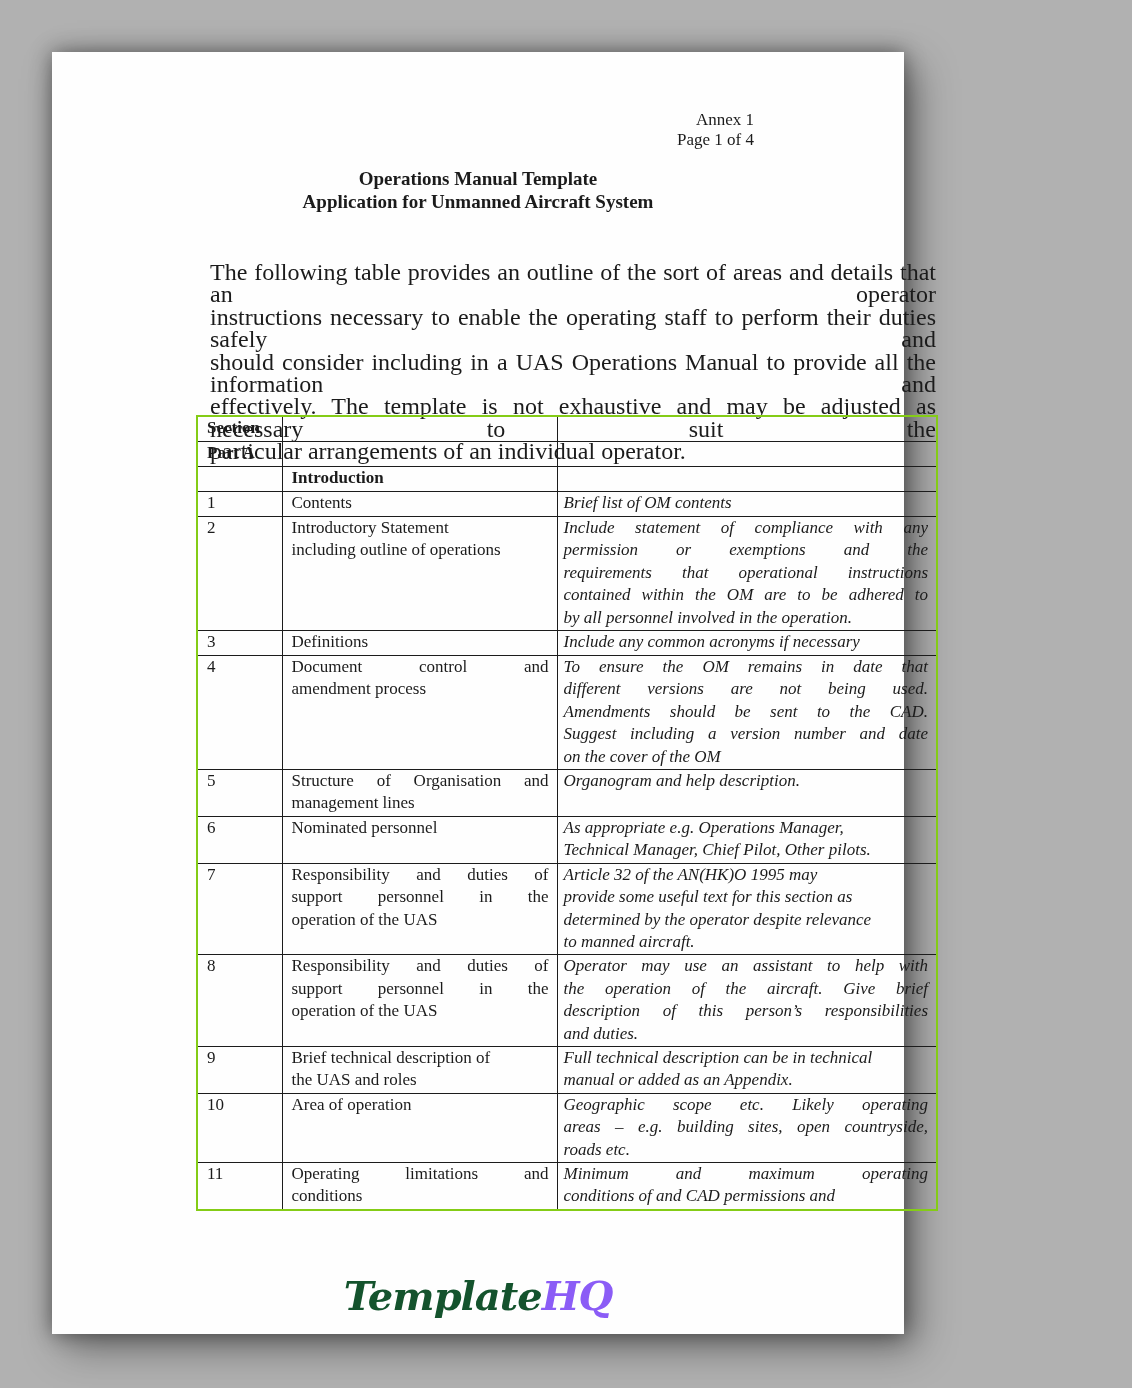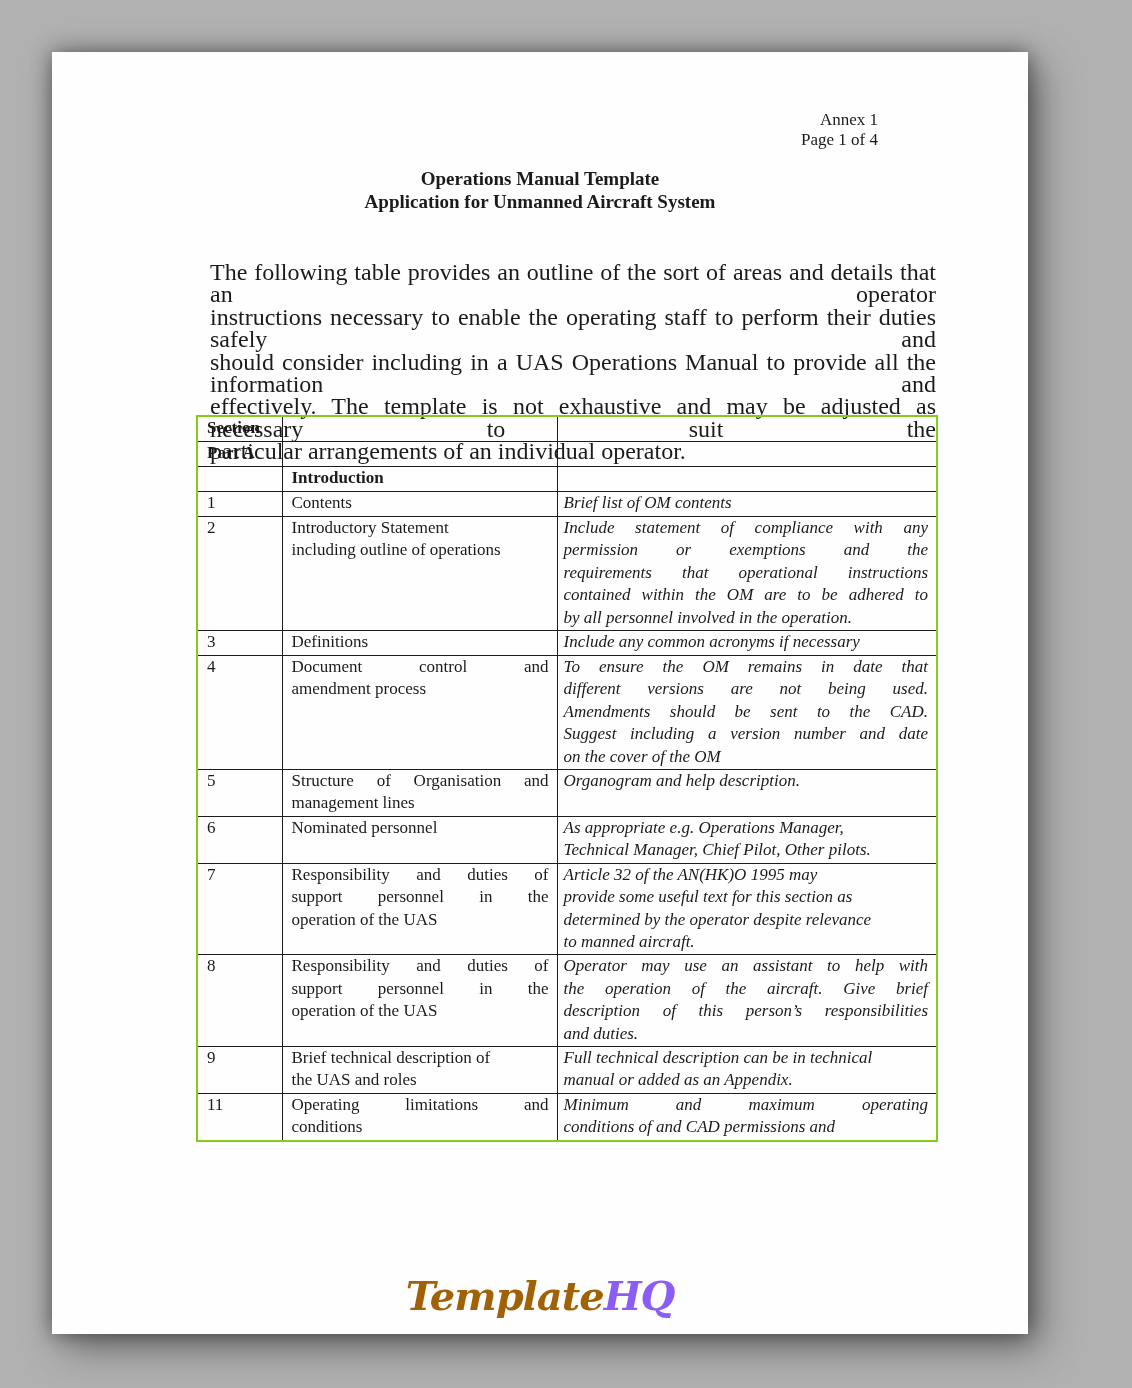--- a/index.html
+++ b/index.html
@@ -8,21 +8,21 @@
     background: #b1b1b1;
     font-family: "Liberation Serif", serif;
     color: #1b1b1b;
     overflow: hidden;
   }
   .canvas { position: relative; width: 1132px; height: 1388px; }
 
   .paper {
     position: absolute;
     left: 52px; top: 52px;
-    width: 976px; height: 1282px;
+    width: 852px; height: 1282px;
     background: #fefefe;
     box-shadow: 0 0 20px rgba(0,0,0,0.45), 12px 14px 38px rgba(0,0,0,0.38);
   }
 
   .annex {
     position: absolute;
     top: 58px; right: 150px;
     text-align: right;
     font-size: 17px;
     line-height: 20px;
@@ -249,32 +249,45 @@
               <div class="ln">Brief technical description of</div>
               <div class="ln">the UAS and roles</div>
             </td>
             <td class="c3">
               <div class="ln">Full technical description can be in technical</div>
               <div class="ln">manual or added as an Appendix.</div>
             </td>
           </tr>
           <tr>
             <td class="c1">
+              <div class="ln">10</div>
+            </td>
+            <td class="c2">
+              <div class="ln">Area of operation</div>
+            </td>
+            <td class="c3">
+              <div class="ln just">Geographic scope etc. Likely operating</div>
+              <div class="ln just">areas – e.g. building sites, open countryside,</div>
+              <div class="ln">roads etc.</div>
+            </td>
+          </tr>
+          <tr>
+            <td class="c1">
               <div class="ln">11</div>
             </td>
             <td class="c2">
               <div class="ln just">Operating limitations and</div>
               <div class="ln">conditions</div>
             </td>
             <td class="c3">
               <div class="ln just">Minimum and maximum operating</div>
               <div class="ln">conditions of and CAD permissions and</div>
             </td>
           </tr>
         </tbody>
     </table>
 
     <div class="logo">
-      <span style="color: #a16207; margin-top: 25px;">Template</span><span style="color: #8b5cf6; margin-top: 19px;">HQ</span>
+      <span style="color: #14532d; margin-top: 25px;">Template</span><span style="color: #8b5cf6; margin-top: 19px;">HQ</span>
     </div>
 
   </div>
 </div>
 
 </body></html>

